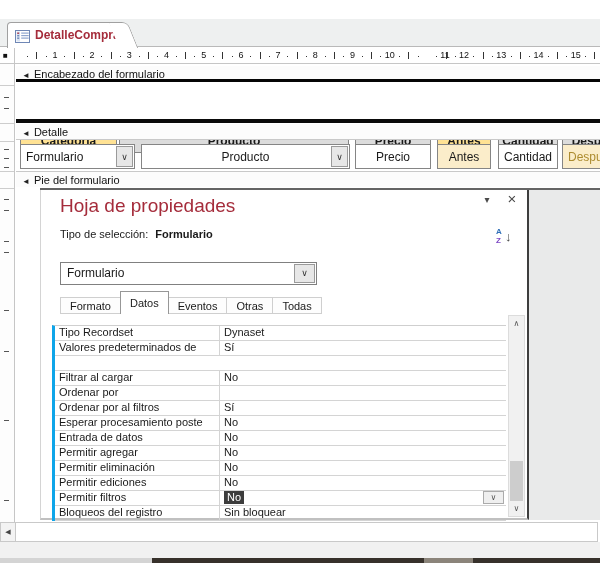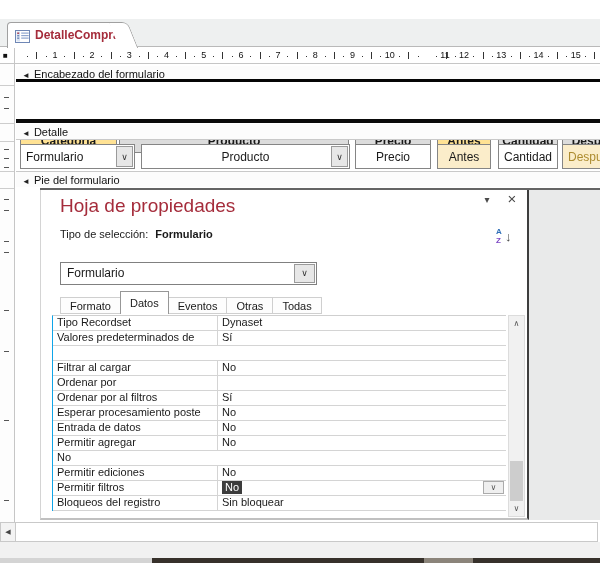--- a/index.html
+++ b/index.html
@@ -67,22 +67,22 @@
   .az .a{position:absolute;left:0;top:0;font-size:8px;font-weight:bold;color:#2f6fb8;line-height:8px;}
   .az .z{position:absolute;left:0;top:9px;font-size:8px;font-weight:bold;color:#7b46c4;line-height:8px;}
   .az .ar{position:absolute;left:9px;top:1px;font-size:13px;color:#444;}
   .ps-combo{position:absolute;left:19px;top:72px;width:257px;height:23px;border:1px solid #808080;
             box-sizing:border-box;background:#fff;font-size:12px;line-height:21px;padding-left:6px;}
   .ps-combo .cbtn{width:21px;}
   .ps-tabs{position:absolute;left:19px;top:101px;height:23px;display:flex;align-items:flex-end;}
   .ps-tab{height:17px;line-height:17px;padding:0 9px;font-size:11px;border:1px solid #cfcfcf;
           background:#fdfdfd;margin-right:-1px;box-sizing:border-box;}
   .ps-tab.active{height:23px;line-height:22px;background:#fff;border:1px solid #979797;border-bottom:none;z-index:3;}
-  .grid{position:absolute;left:11px;top:125px;width:454px;border-top:1px solid #cfcfcf;
-        border-left:1px solid #0ea5e9;box-sizing:border-box;}
+  .grid{position:absolute;left:11px;top:135px;width:454px;border-top:1px solid #cfcfcf;
+        border-left:3px solid #0ea5e9;box-sizing:border-box;}
   .prow{display:flex;height:14px;border-bottom:1px solid #d4d4d4;font-size:11px;line-height:13px;}
   .pcell-l{width:165px;border-right:1px solid #d4d4d4;padding-left:4px;box-sizing:border-box;
            white-space:nowrap;overflow:hidden;}
   .pcell-v{flex:1;padding-left:4px;position:relative;white-space:nowrap;overflow:hidden;}
   .sel{display:inline-block;background:#3c3c3c;color:#fff;padding:0 3px;}
   .gcbtn{position:absolute;right:2px;top:0px;width:21px;height:13px;background:#efefef;
          border:1px solid #ababab;box-sizing:border-box;text-align:center;font-size:8px;
          line-height:11px;color:#555;}
   .vscroll{position:absolute;left:467px;top:125px;width:17px;height:202px;background:#f1f1f1;
            border:1px solid #dcdcdc;box-sizing:border-box;}
@@ -329,20 +329,21 @@
           </div>
           <div class="prow">
             <div class="pcell-l">Entrada de datos</div>
             <div class="pcell-v"><span>No</span></div>
           </div>
           <div class="prow">
             <div class="pcell-l">Permitir agregar</div>
             <div class="pcell-v"><span>No</span></div>
           </div>
           <div class="prow">
+            <div class="pcell-l">Permitir eliminación</div>
             <div class="pcell-v"><span>No</span></div>
           </div>
           <div class="prow">
             <div class="pcell-l">Permitir ediciones</div>
             <div class="pcell-v"><span>No</span></div>
           </div>
           <div class="prow">
             <div class="pcell-l">Permitir filtros</div>
             <div class="pcell-v"><span class="sel">No</span><span class="gcbtn"><span>∨</span></span></div>
           </div>

